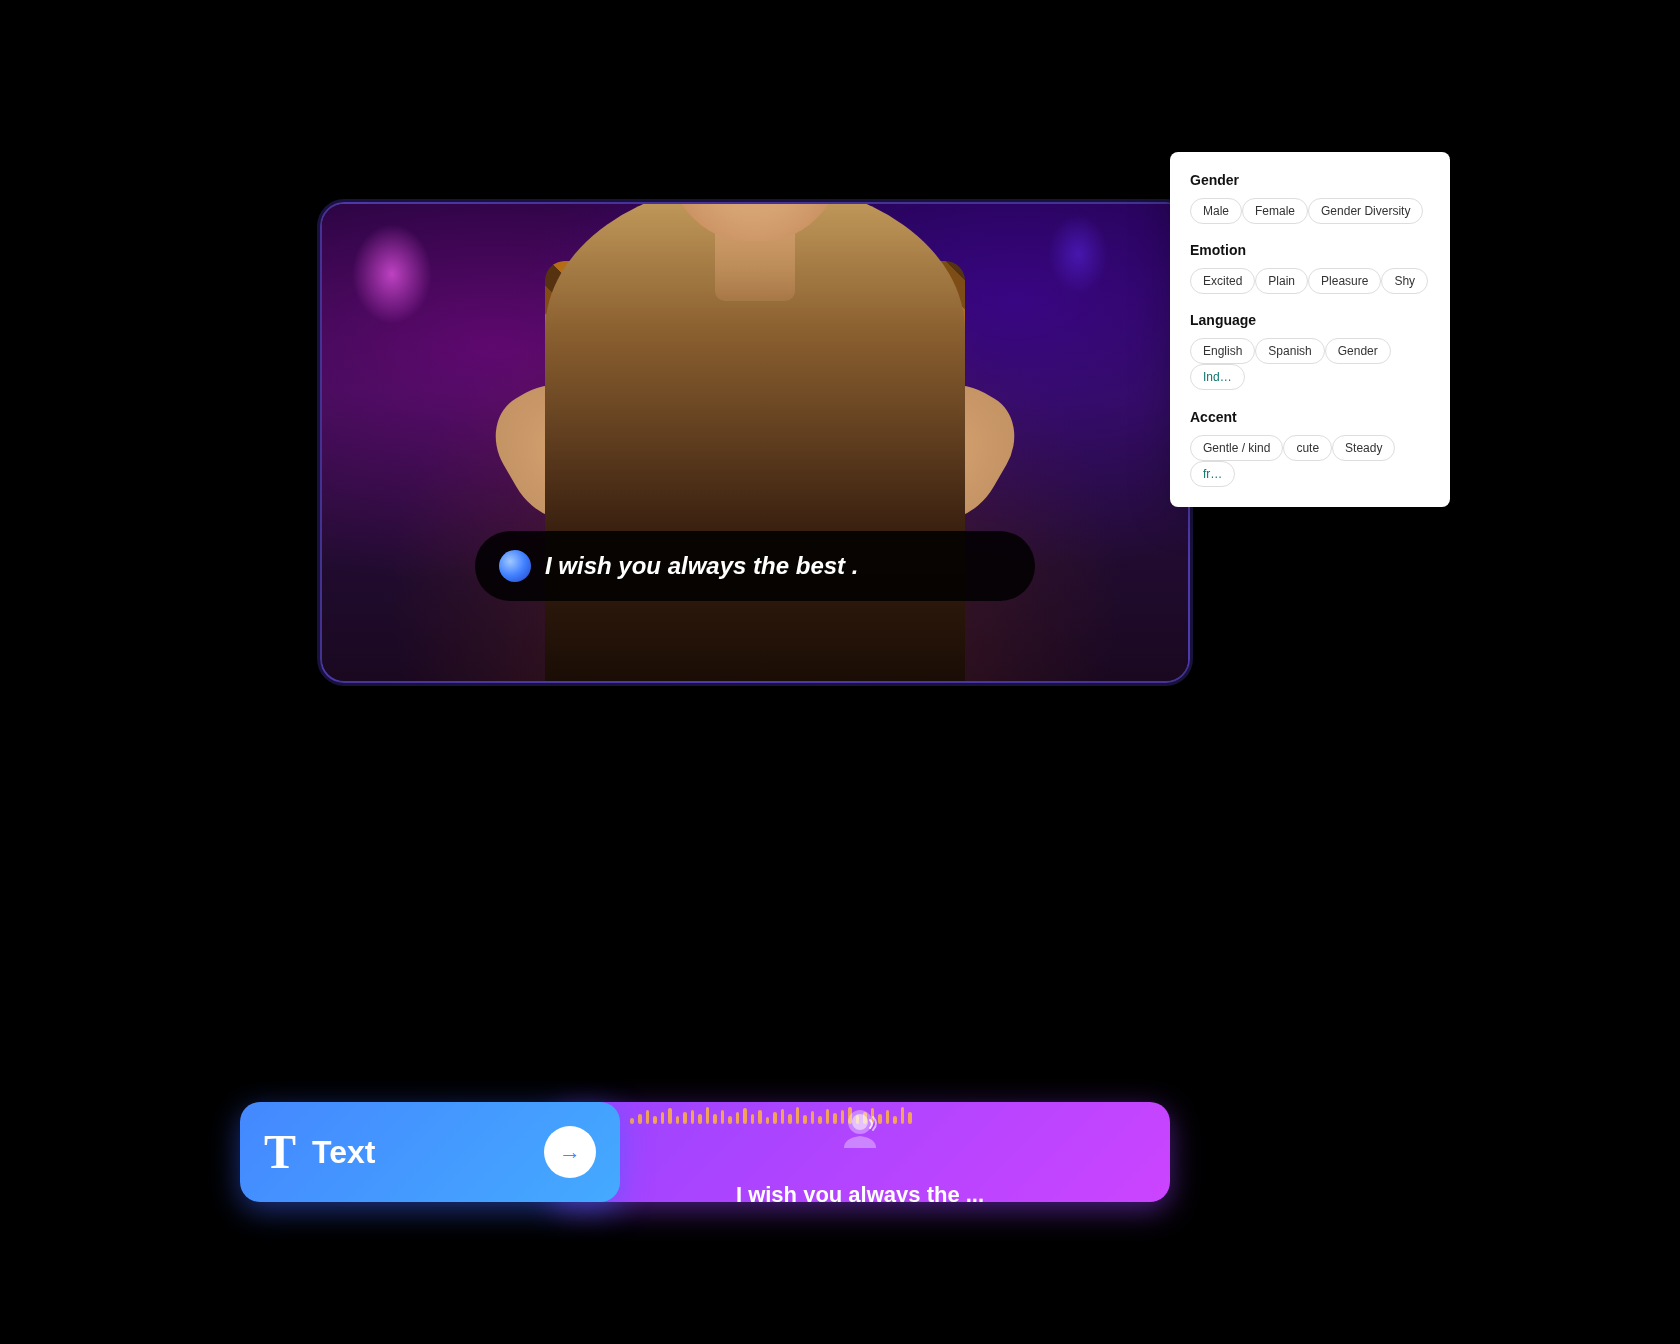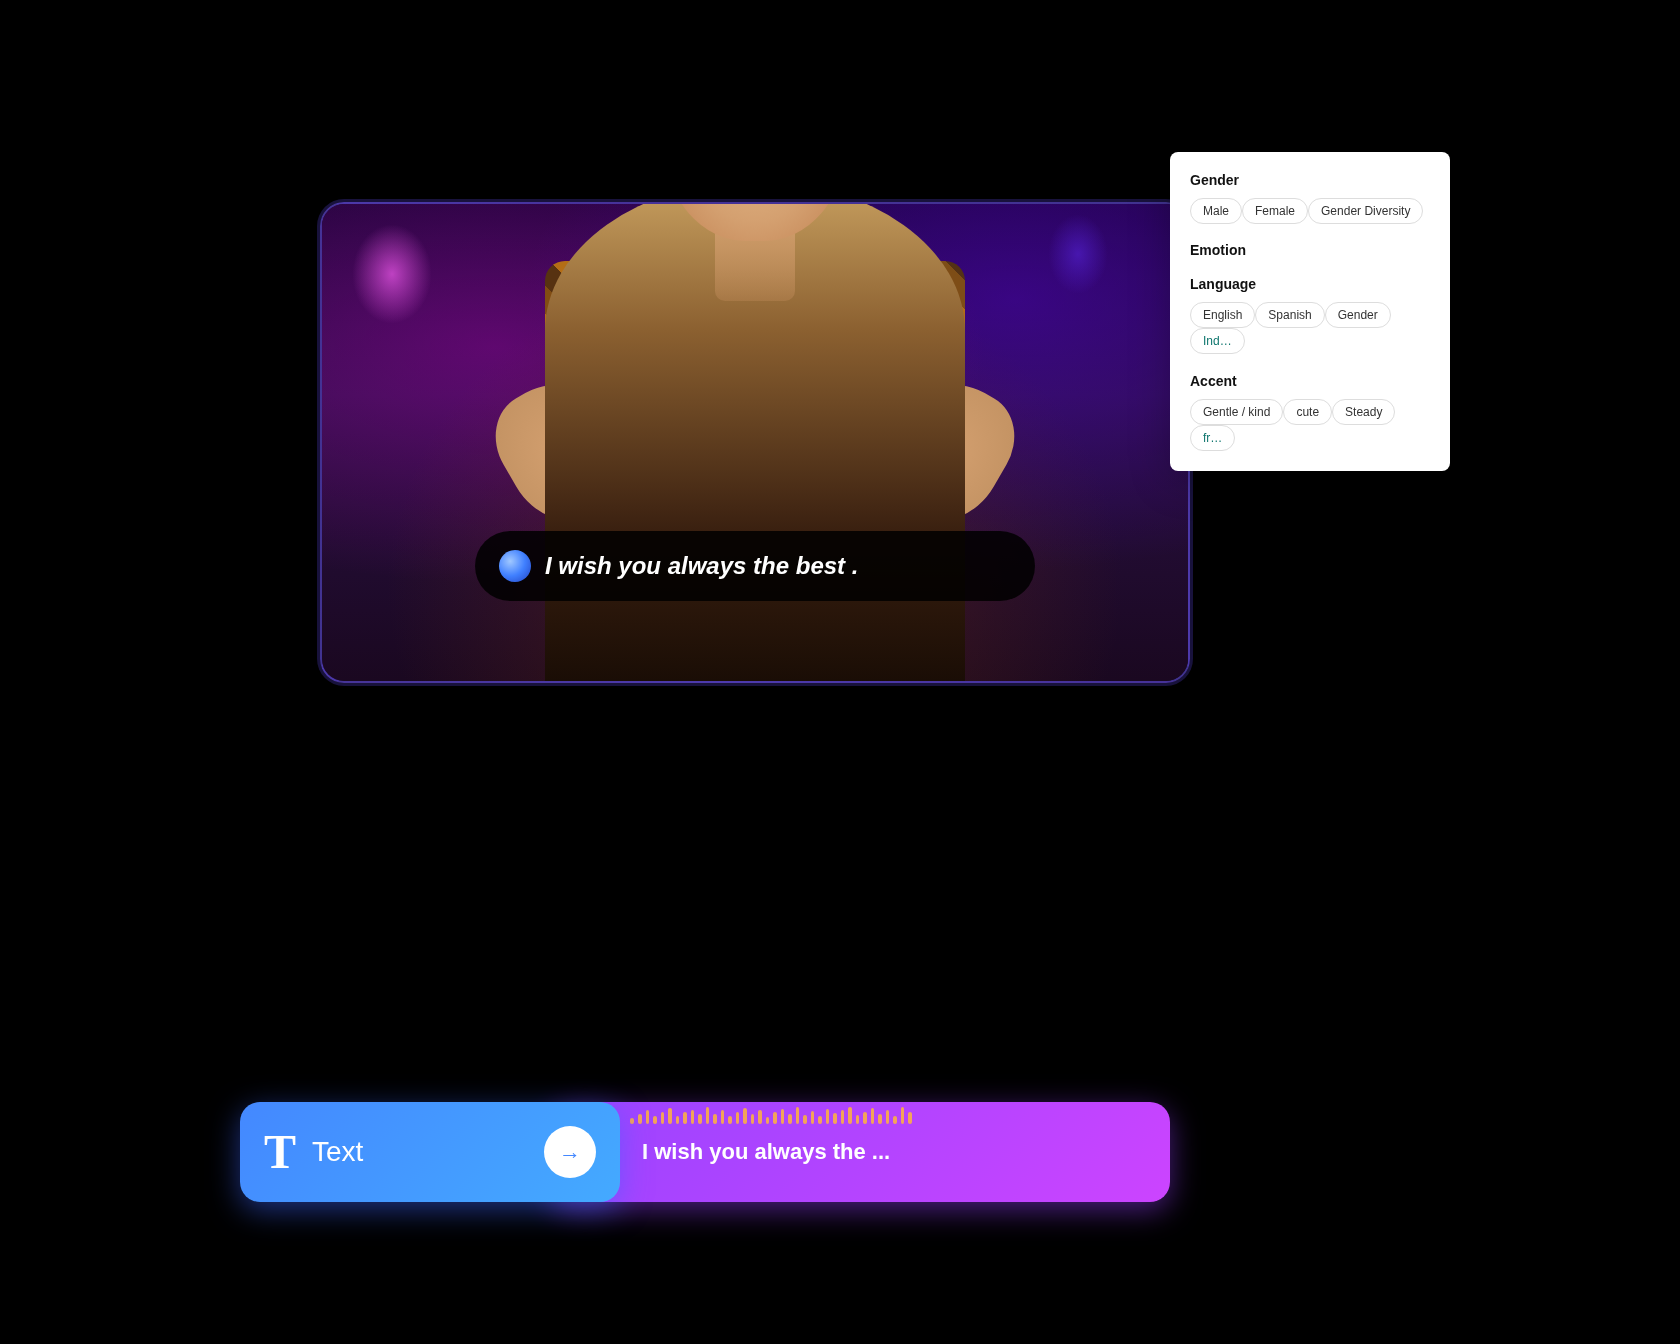--- a/index.html
+++ b/index.html
@@ -259,22 +259,22 @@
 
     .text-icon {
       font-size: 48px;
       color: #fff;
       font-weight: 900;
       font-family: serif;
       line-height: 1;
     }
 
     .text-label {
-      font-size: 28px;
-      font-weight: 400;
+      font-size: 32px;
+      font-weight: 700;
       color: #fff;
     }
 
     .arrow-button {
       width: 52px;
       height: 52px;
       border-radius: 50%;
       background: #fff;
       display: flex;
       align-items: center;
@@ -294,24 +294,25 @@
       position: absolute;
       bottom: 20px;
       left: 310px;
       width: 620px;
       height: 100px;
       background: linear-gradient(135deg, #9944ff 0%, #cc44ff 100%);
       border-radius: 20px;
       display: flex;
       align-items: center;
       padding: 0 24px;
-      gap: 16px;
+      gap: 28px;
       box-shadow: 0 8px 30px rgba(150, 60, 255, 0.5);
       z-index: 4;
       overflow: hidden;
+      flex-direction: column;
     }
 
     .audio-text {
       font-size: 22px;
       font-weight: 600;
       color: #fff;
       white-space: nowrap;
     }
   </style>
 </head>
@@ -346,20 +347,26 @@
     <div class="filter-section">
       <div class="filter-title">Gender</div>
       <div class="filter-tags">
         <button class="filter-tag">Male</button>
         <button class="filter-tag">Female</button>
         <button class="filter-tag">Gender Diversity</button>
       </div>
     </div>
     <div class="filter-section">
       <div class="filter-title">Emotion</div>
+      <div class="filter-tags">
+        <button class="filter-tag">Excited</button>
+        <button class="filter-tag">Plain</button>
+        <button class="filter-tag">Pleasure</button>
+        <button class="filter-tag">Shy</button>
+      </div>
     </div>
     <div class="filter-section">
       <div class="filter-title">Language</div>
       <div class="filter-tags">
         <button class="filter-tag">English</button>
         <button class="filter-tag">Spanish</button>
         <button class="filter-tag">Gender</button>
         <button class="filter-tag truncated">Ind…</button>
       </div>
     </div>

